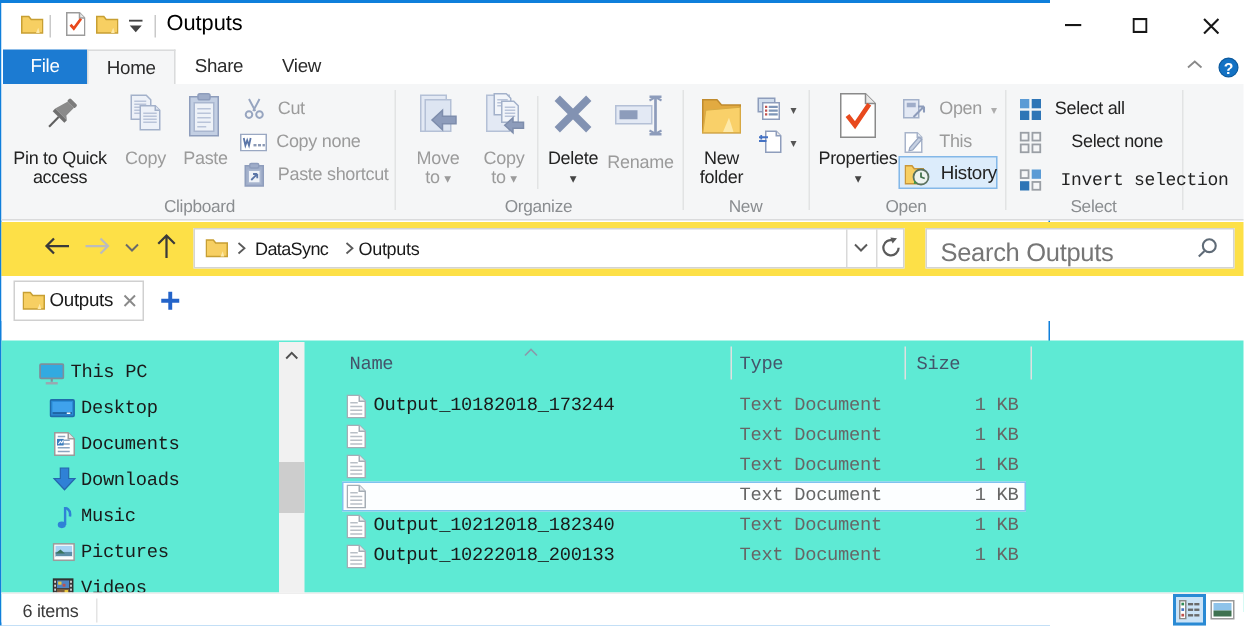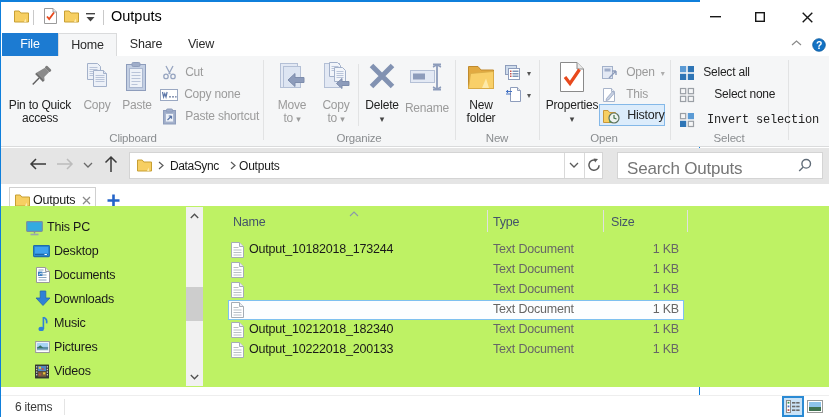--- a/index.html
+++ b/index.html
@@ -18,26 +18,26 @@
 .ribbon { position:absolute; left:0; top:54px; width:828px; height:91px; background:#f5f6f7; border-bottom:1px solid #dadbdc; }
 .gsep { position:absolute; top:4px; width:1px; height:80px; background:#e2e3e4; }
 .glabel { position:absolute; top:74px; height:16px; line-height:16px; color:#8a8d90; font-size:11.5px; text-align:center; white-space:nowrap; }
 .bigbtn { position:absolute; top:2px; text-align:center; }
 .bigbtn .cap { font-size:12px; line-height:13px; margin-top:3px; white-space:nowrap; }
 .dis { color:#9b9b9b; }
 .ena { color:#232323; }
 .smallrow { position:absolute; height:20px; line-height:20px; font-size:12px; white-space:nowrap; }
 .smallrow svg { vertical-align:middle; }
 
-.addr { position:absolute; left:0; top:146px; width:828px; height:36px; background:#e5e5e5;text-align:center; }
+.addr { position:absolute; left:0; top:146px; width:828px; height:36px; background:#fde047;text-align:center; }
 .box { position:absolute; background:#fff; border:1px solid #d4d4d4; }
 
 .tabbar { position:absolute; left:0; top:182px; width:828px; height:30px; background:#fff; }
 
-.main { position:absolute; left:0; top:204px; width:828px; height:181px; background:#bef264; }
+.main { position:absolute; left:0; top:225px; width:828px; height:181px; background:#5eead4;font-family:Liberation Mono, monospace; }
 .sideitem { position:absolute; white-space:nowrap; }
 .hdr { color:#44546a; }
 .grey { color:#666; }
 
 .status { position:absolute; left:0; top:393px; width:828px; height:22px; background:#fff; border-top:1px solid #eeeeee; }
 </style>
 </head>
 <body>
 <div class="win">
 

